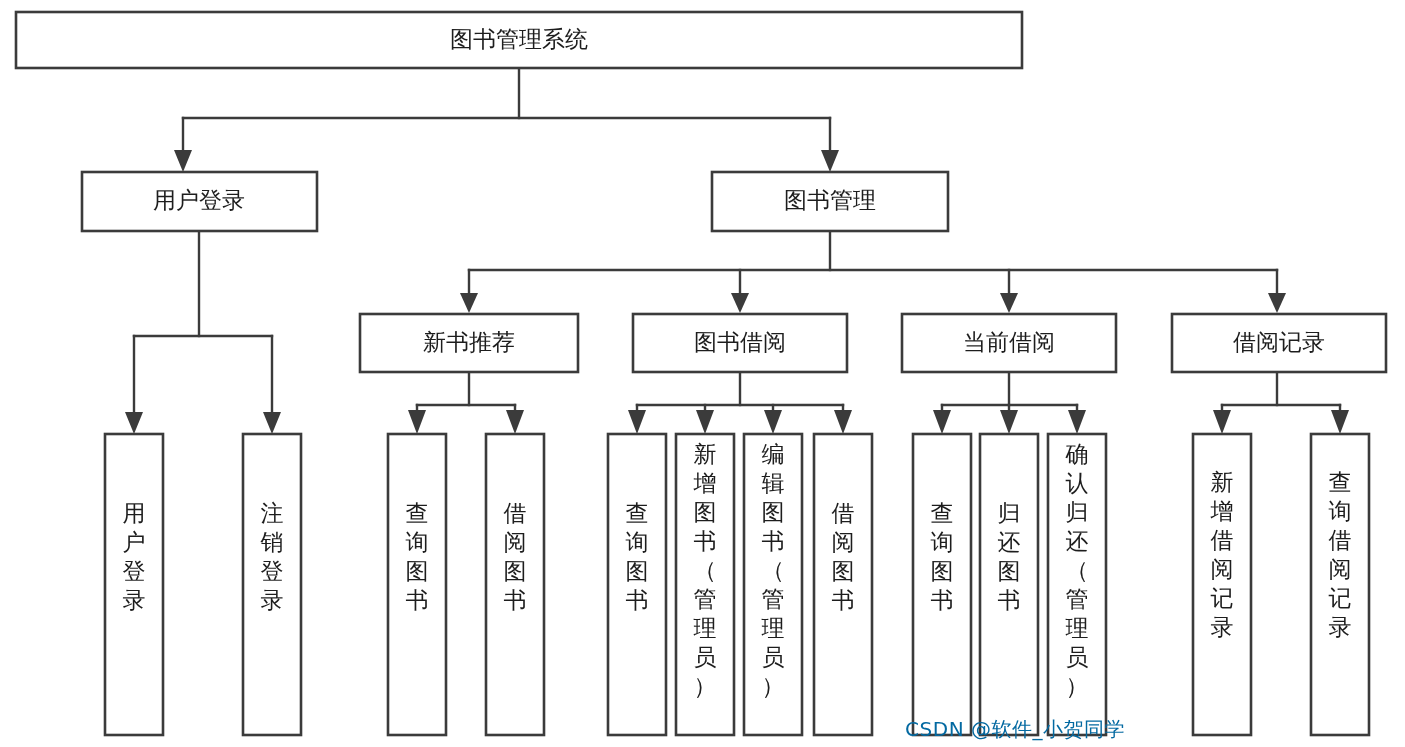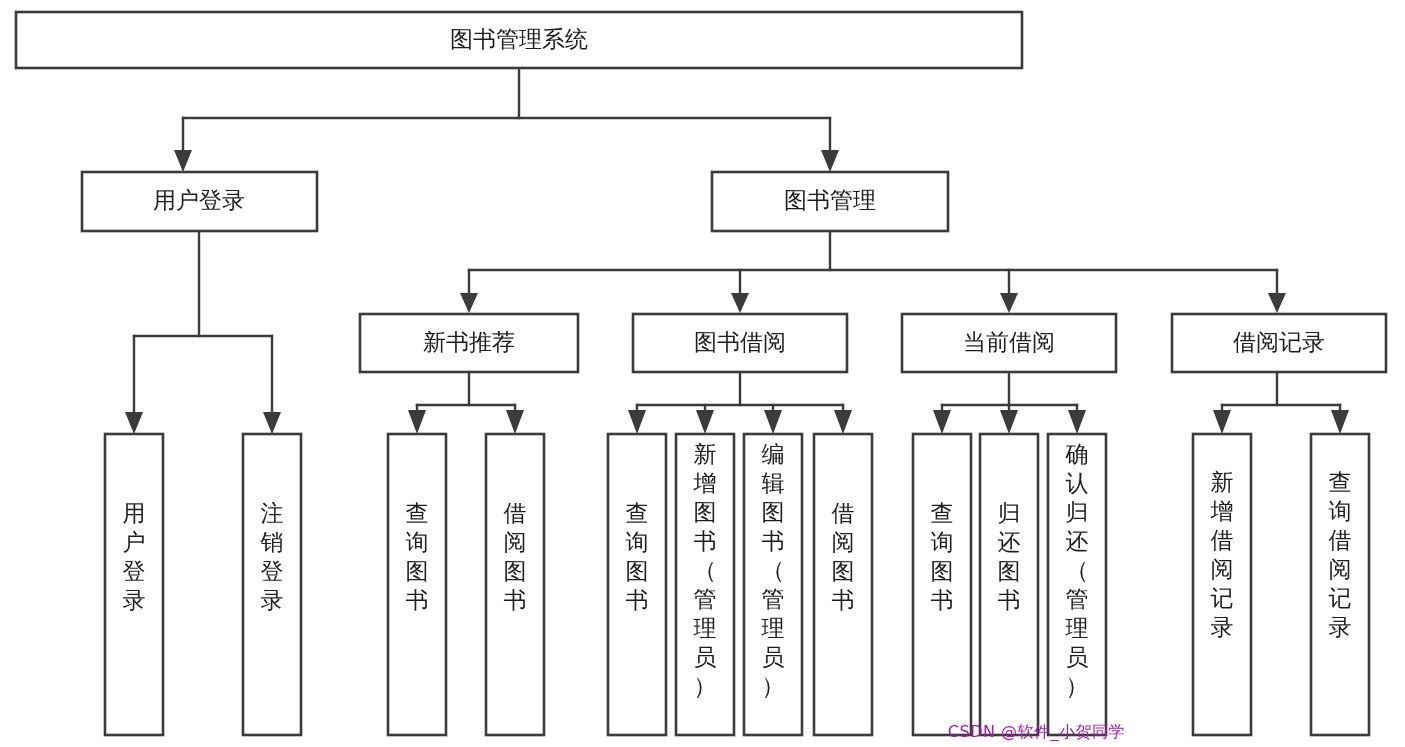--- a/index.html
+++ b/index.html
@@ -59,22 +59,22 @@
     text-anchor: middle;
   }
   text.v-label tspan {
     text-anchor: middle;
   }
   .watermark {
     position: absolute;
     right: 8px;
     bottom: 4px;
     font-family: "DejaVu Sans", "Liberation Sans", sans-serif;
-    font-size: 16px;
-    color: #a21caf;
+    font-size: 20px;
+    color: #0369a1;
     letter-spacing: 0.5px;
     white-space: nowrap;
     pointer-events: none;
     user-select: none;
   }
 </style>
 </head>
 <body>
 
 <div id="diagram-root">

